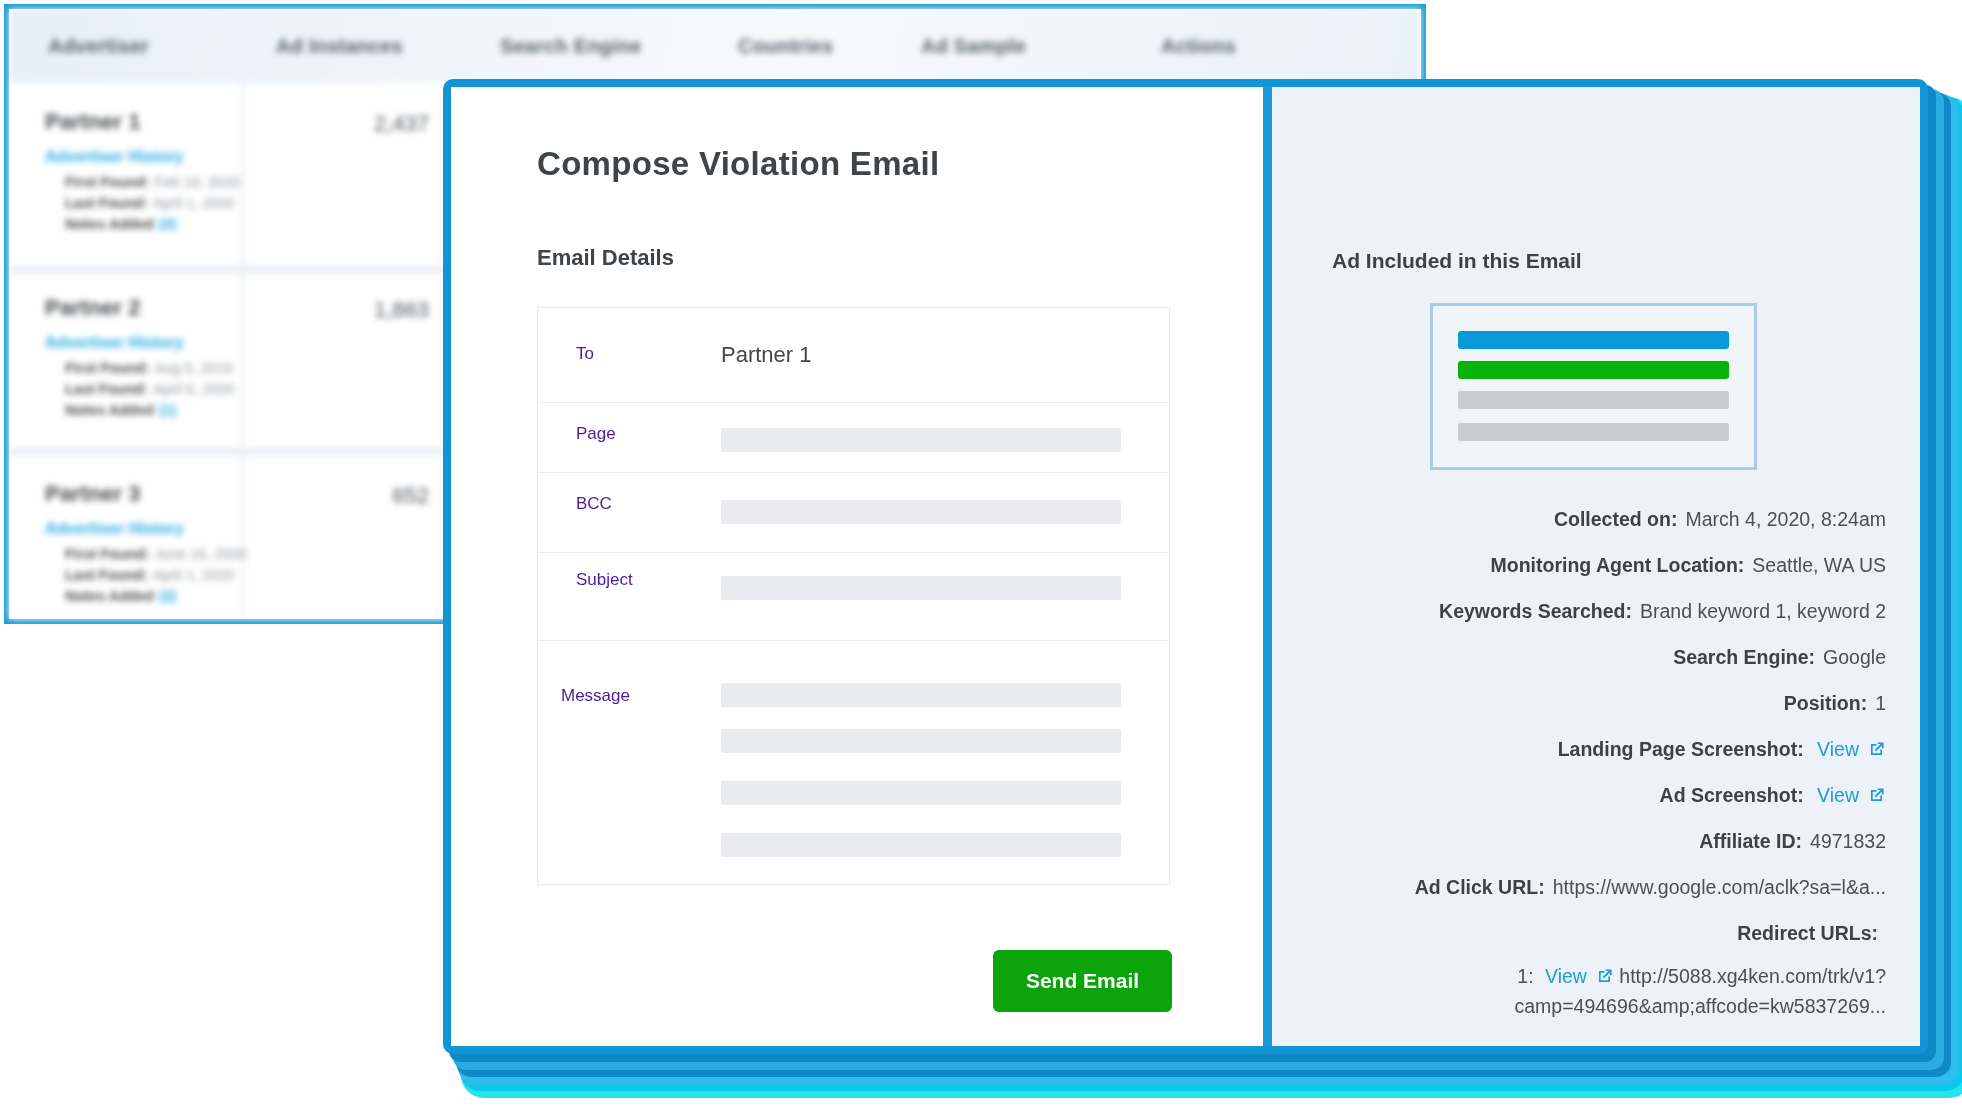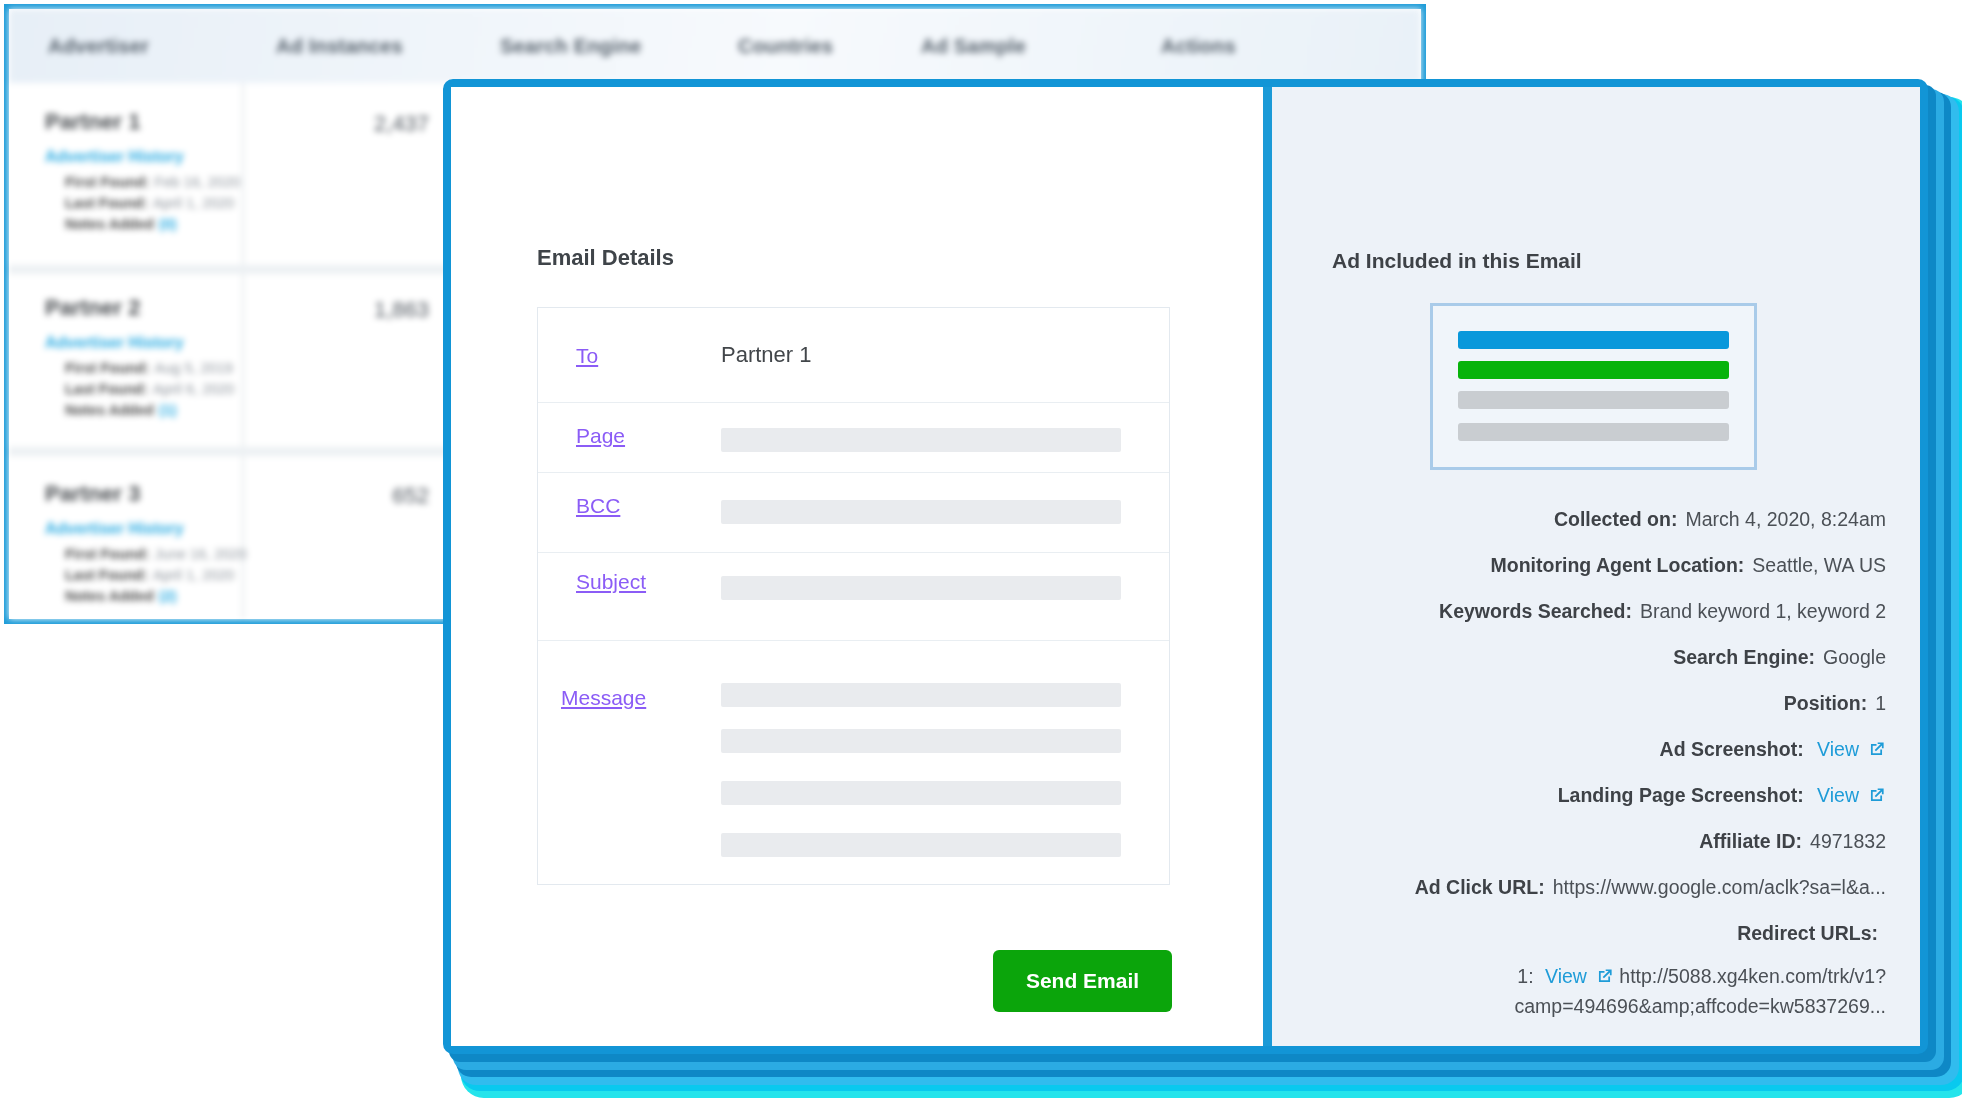--- a/index.html
+++ b/index.html
@@ -42,21 +42,21 @@
   .mleft{position:relative;width:812px;background:#fff;}
   .vdivider{width:9px;background:#1B9AD7;}
   .mright{position:relative;flex:1;background:#EDF2F8;}
 
   .modal-title{position:absolute;left:86px;top:58px;margin:0;font-size:33px;font-weight:bold;
                color:#3F4449;letter-spacing:.3px;}
   .section-title{position:absolute;left:86px;top:158px;margin:0;font-size:22px;font-weight:bold;color:#3F4449;}
 
   .form-box{position:absolute;left:86px;top:220px;width:633px;height:578px;box-sizing:border-box;
             border:1px solid #E3E9EF;background:#fff;}
-  .flabel{position:absolute;font-size:21px;color:#8b5cf6;text-decoration:underline;}
+  .flabel{position:absolute;font-size:17px;color:#4c1d95;}
   .fvalue{position:absolute;font-size:22px;color:#42464A;}
   .hdiv{position:absolute;left:0;right:0;height:1px;background:#E9EEF2;}
   .bar{position:absolute;left:183px;width:400px;height:24px;background:#E9EBEE;border-radius:2px;}
 
   .send-btn{position:absolute;left:542px;top:863px;width:179px;height:62px;border:none;
             background:#0BA50B;color:#fff;font-family:"Liberation Sans",sans-serif;
             font-size:21px;font-weight:bold;border-radius:6px;cursor:pointer;}
 
   
   .panel-title{position:absolute;left:60px;top:162px;margin:0;font-size:21px;font-weight:bold;color:#3E4247;}
@@ -121,20 +121,21 @@
           <div class="pline"><b>Notes Added</b><a class="ncount">(2)</a></div>
           <div class="pval">652</div>
         </div>
       </div>
     </div>
   </section>
 
   <section class="modal">
 
     <div class="mleft">
+      <h1 class="modal-title">Compose Violation Email</h1>
       <h2 class="section-title">Email Details</h2>
 
       <div class="form-box">
         <span class="flabel" style="left:38px;top:36px">To</span>
         <span class="fvalue" style="left:183px;top:34px">Partner 1</span>
         <div class="hdiv" style="top:94px"></div>
 
         <span class="flabel" style="left:38px;top:116px">Page</span>
         <span class="bar" style="top:120px"></span>
         <div class="hdiv" style="top:164px"></div>
@@ -170,28 +171,28 @@
       </div>
 
       <div class="details">
         <div class="dline"><span class="dl-label">Collected on:</span><span>March 4, 2020, 8:24am</span></div>
         <div class="dline"><span class="dl-label">Monitoring Agent Location:</span><span>Seattle, WA US</span></div>
         <div class="dline"><span class="dl-label">Keywords Searched:</span><span>Brand keyword 1, keyword 2</span></div>
         <div class="dline"><span class="dl-label">Search Engine:</span><span>Google</span></div>
         <div class="dline"><span class="dl-label">Position:</span><span>1</span></div>
 
         <div class="dline">
-          <span class="dl-label">Ad Screenshot:</span>
+          <span class="dl-label">Landing Page Screenshot:</span>
           <a class="view-link">View</a><svg class="ext-icon" viewBox="0 0 24 24">
               <path d="M5 5h7v2.2H7.2v9.6h9.6V12H19v7H5z" fill="#1E9CD8"></path>
               <path d="M13.5 3H21v7.5h-2.2V6.8l-7.5 7.5-1.6-1.6 7.5-7.5h-3.7z" fill="#1E9CD8"></path>
             </svg>
         </div>
         <div class="dline">
-          <span class="dl-label">Landing Page Screenshot:</span>
+          <span class="dl-label">Ad Screenshot:</span>
           <a class="view-link">View</a><svg class="ext-icon" viewBox="0 0 24 24">
               <path d="M5 5h7v2.2H7.2v9.6h9.6V12H19v7H5z" fill="#1E9CD8"></path>
               <path d="M13.5 3H21v7.5h-2.2V6.8l-7.5 7.5-1.6-1.6 7.5-7.5h-3.7z" fill="#1E9CD8"></path>
             </svg>
         </div>
 
         <div class="dline"><span class="dl-label">Affiliate ID:</span><span>4971832</span></div>
         <div class="dline"><span class="dl-label">Ad Click URL:</span><span>https://www.google.com/aclk?sa=l&amp;a...</span></div>
 
         <div class="dline">

